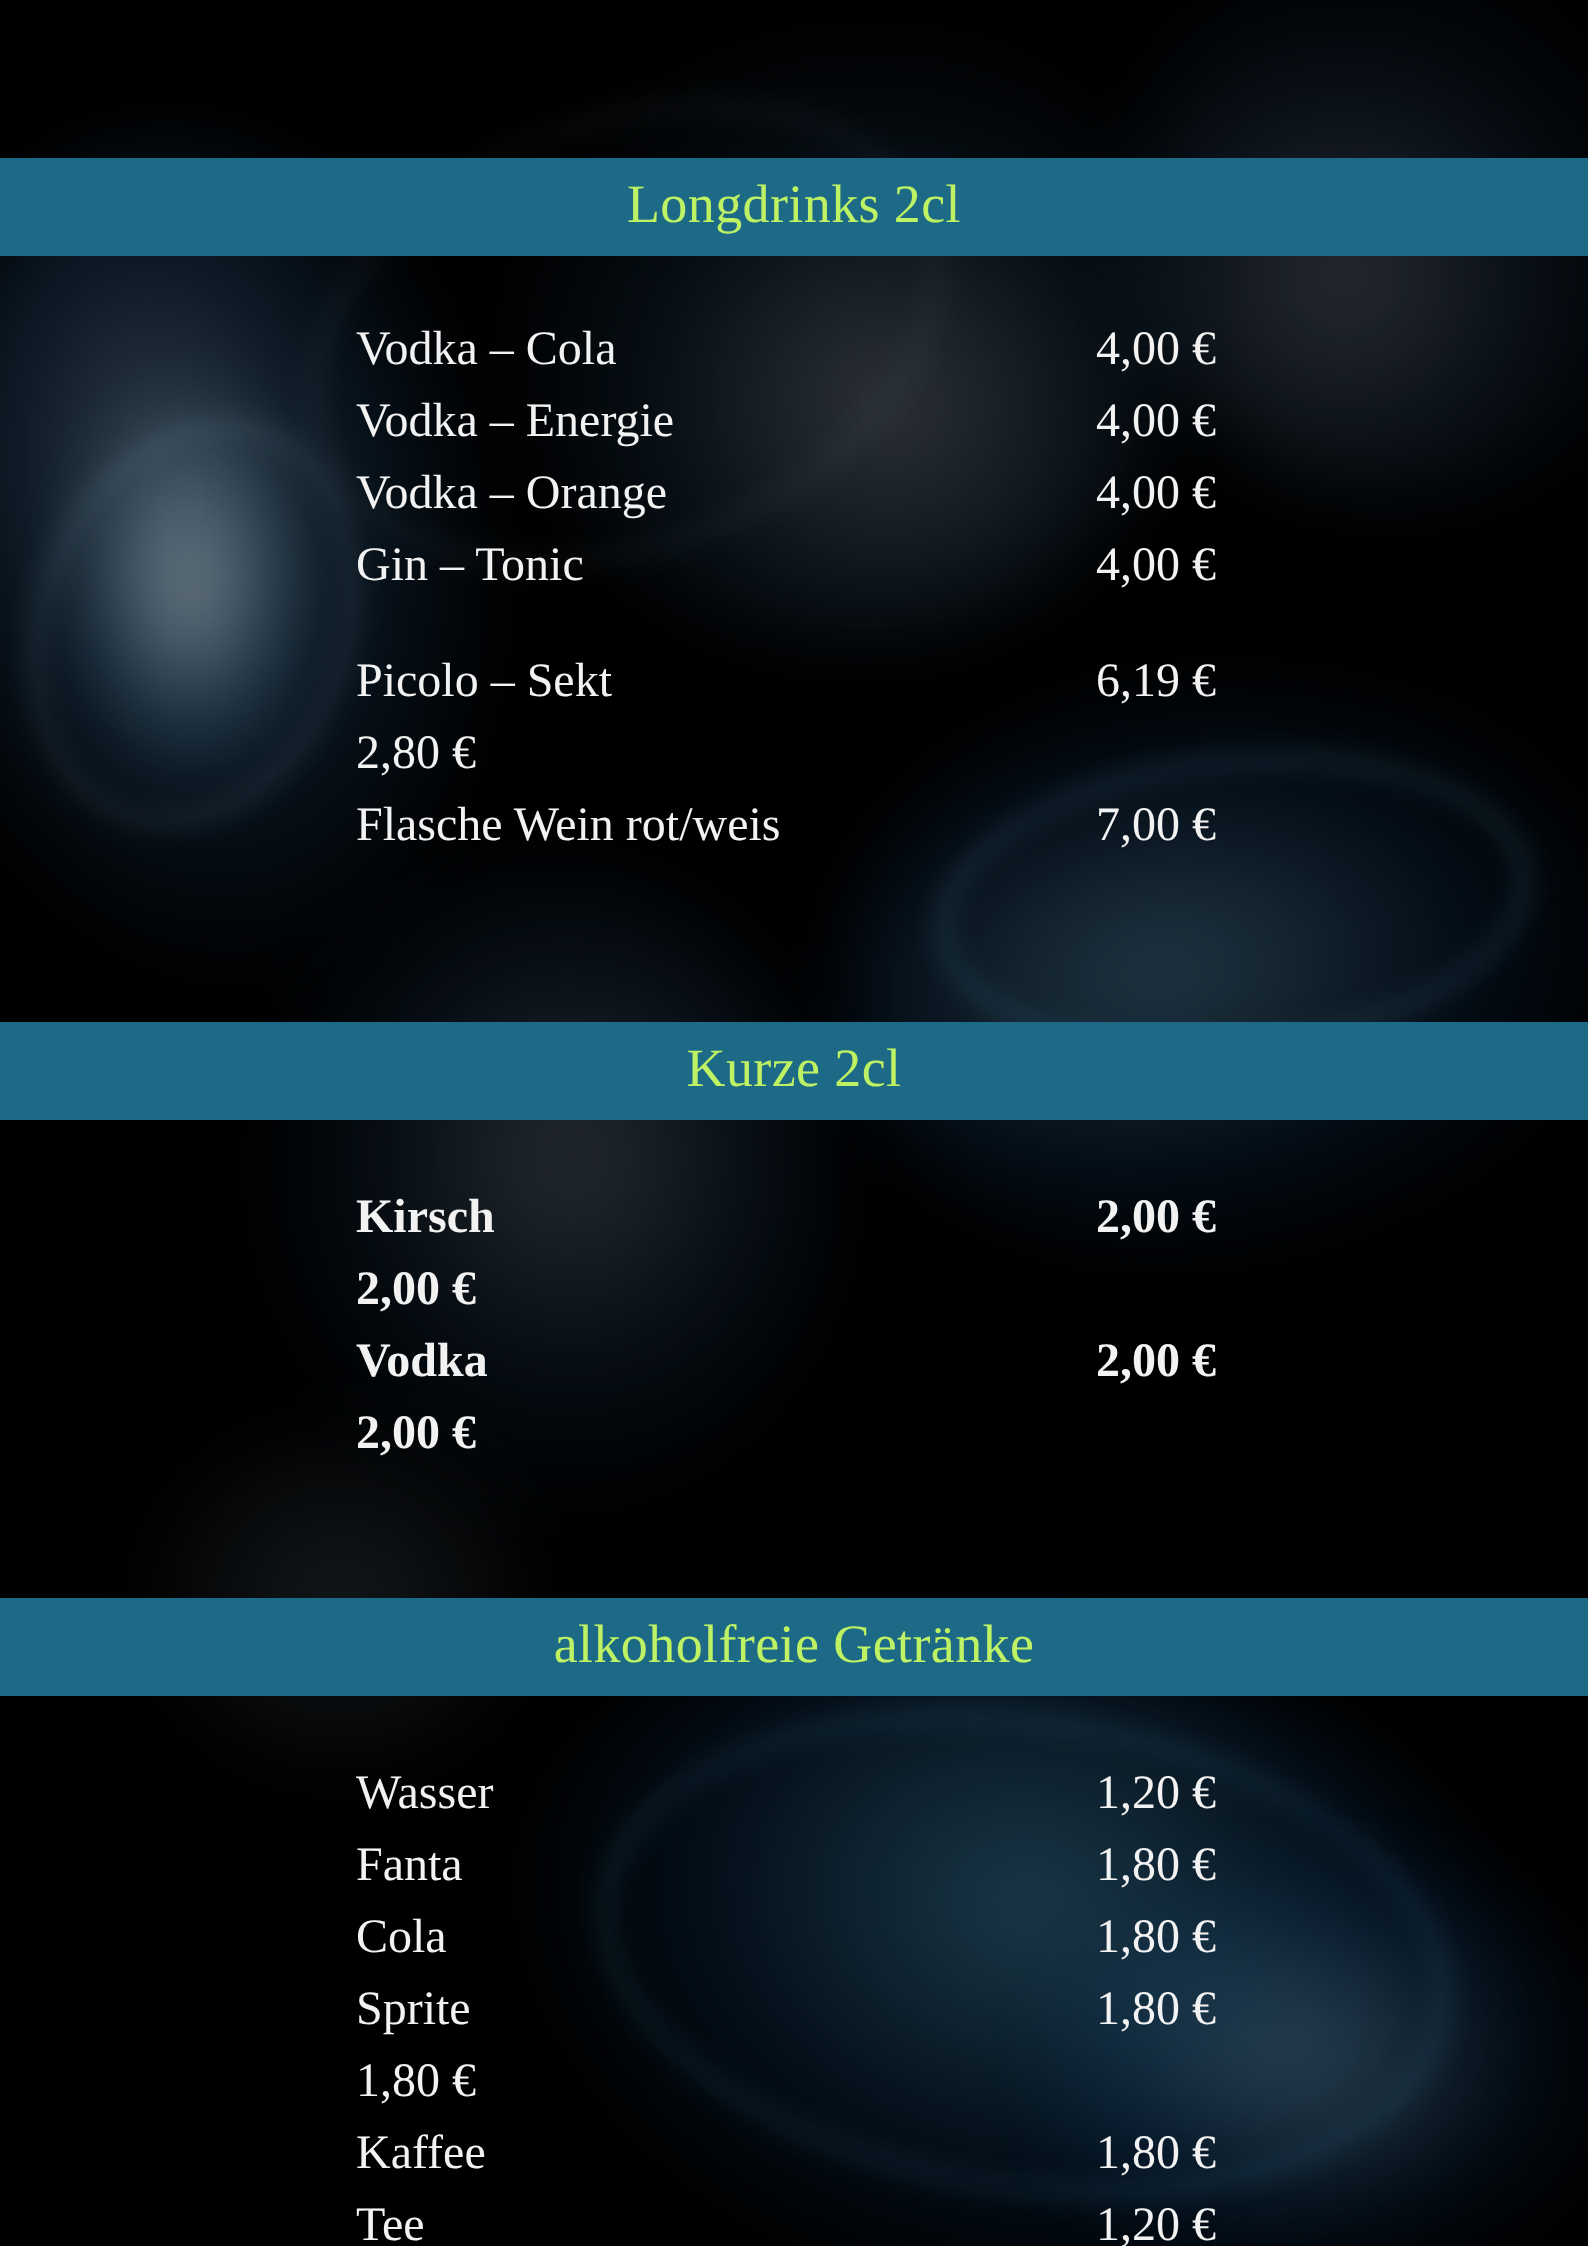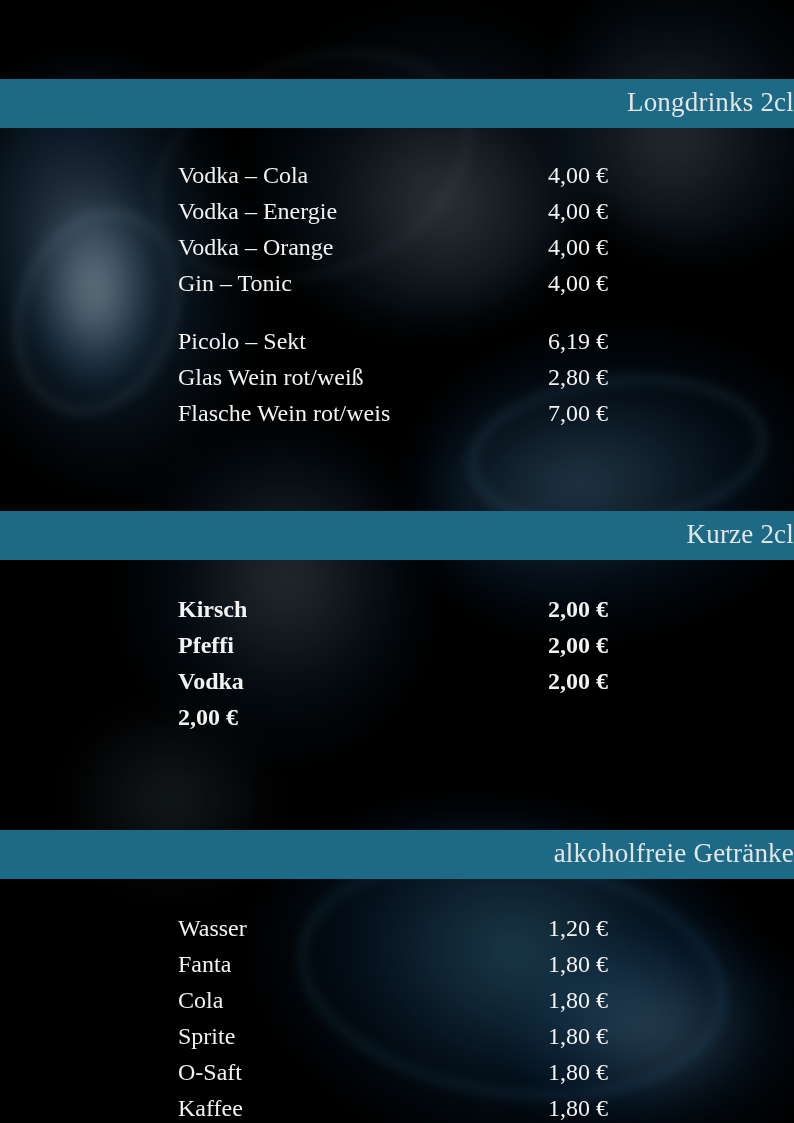--- a/index.html
+++ b/index.html
@@ -90,31 +90,31 @@
 
   
   .content {
     position: relative;
     z-index: 2;
     height: 100%;
   }
 
   .section-header {
     background: #1d6a86;
-    color: #e5e5e5;
-    text-align: right;
+    color: #bef264;
+    text-align: center;
     font-size: 27px;
     line-height: 1.0;
     padding: 10px 0 12px 0;
     letter-spacing: .2px;
     font-family: "Liberation Serif", serif;
   }
   .header-longdrinks { margin-top: 79px; }
   .header-kurze { margin-top: 80px; }
-  .header-alkfrei { margin-top: 95px; }
+  .header-alkfrei { margin-top: 64px; }
 
   .items {
     padding-left: 178px;
     padding-right: 178px;
   }
   .items-longdrinks { margin-top: 29px; }
   .items-kurze { margin-top: 31px; font-weight: bold; }
   .items-alkfrei { margin-top: 31px; }
 
   .row {
@@ -181,37 +181,35 @@
       </div>
       <div class="row spacer">
         <span class="name"></span>
         <span class="price"></span>
       </div>
       <div class="row">
         <span class="name">Picolo – Sekt</span>
         <span class="price">6,19 €</span>
       </div>
       <div class="row">
-        <span class="name">Glas Wein rot/weiß</span>
         <span class="price">2,80 €</span>
       </div>
       <div class="row">
         <span class="name">Flasche Wein rot/weis</span>
         <span class="price">7,00 €</span>
       </div>
     </div>
 
     <div class="section-header header-kurze">Kurze 2cl</div>
     <div class="items items-kurze">
       <div class="row">
         <span class="name">Kirsch</span>
         <span class="price">2,00 €</span>
       </div>
       <div class="row">
-        <span class="name">Pfeffi</span>
         <span class="price">2,00 €</span>
       </div>
       <div class="row">
         <span class="name">Vodka</span>
         <span class="price">2,00 €</span>
       </div>
       <div class="row">
         <span class="price">2,00 €</span>
       </div>
     </div>
@@ -228,21 +226,20 @@
       </div>
       <div class="row">
         <span class="name">Cola</span>
         <span class="price">1,80 €</span>
       </div>
       <div class="row">
         <span class="name">Sprite</span>
         <span class="price">1,80 €</span>
       </div>
       <div class="row">
-        <span class="name">O-Saft</span>
         <span class="price">1,80 €</span>
       </div>
       <div class="row">
         <span class="name">Kaffee</span>
         <span class="price">1,80 €</span>
       </div>
       <div class="row">
         <span class="name">Tee</span>
         <span class="price">1,20 €</span>
       </div>

